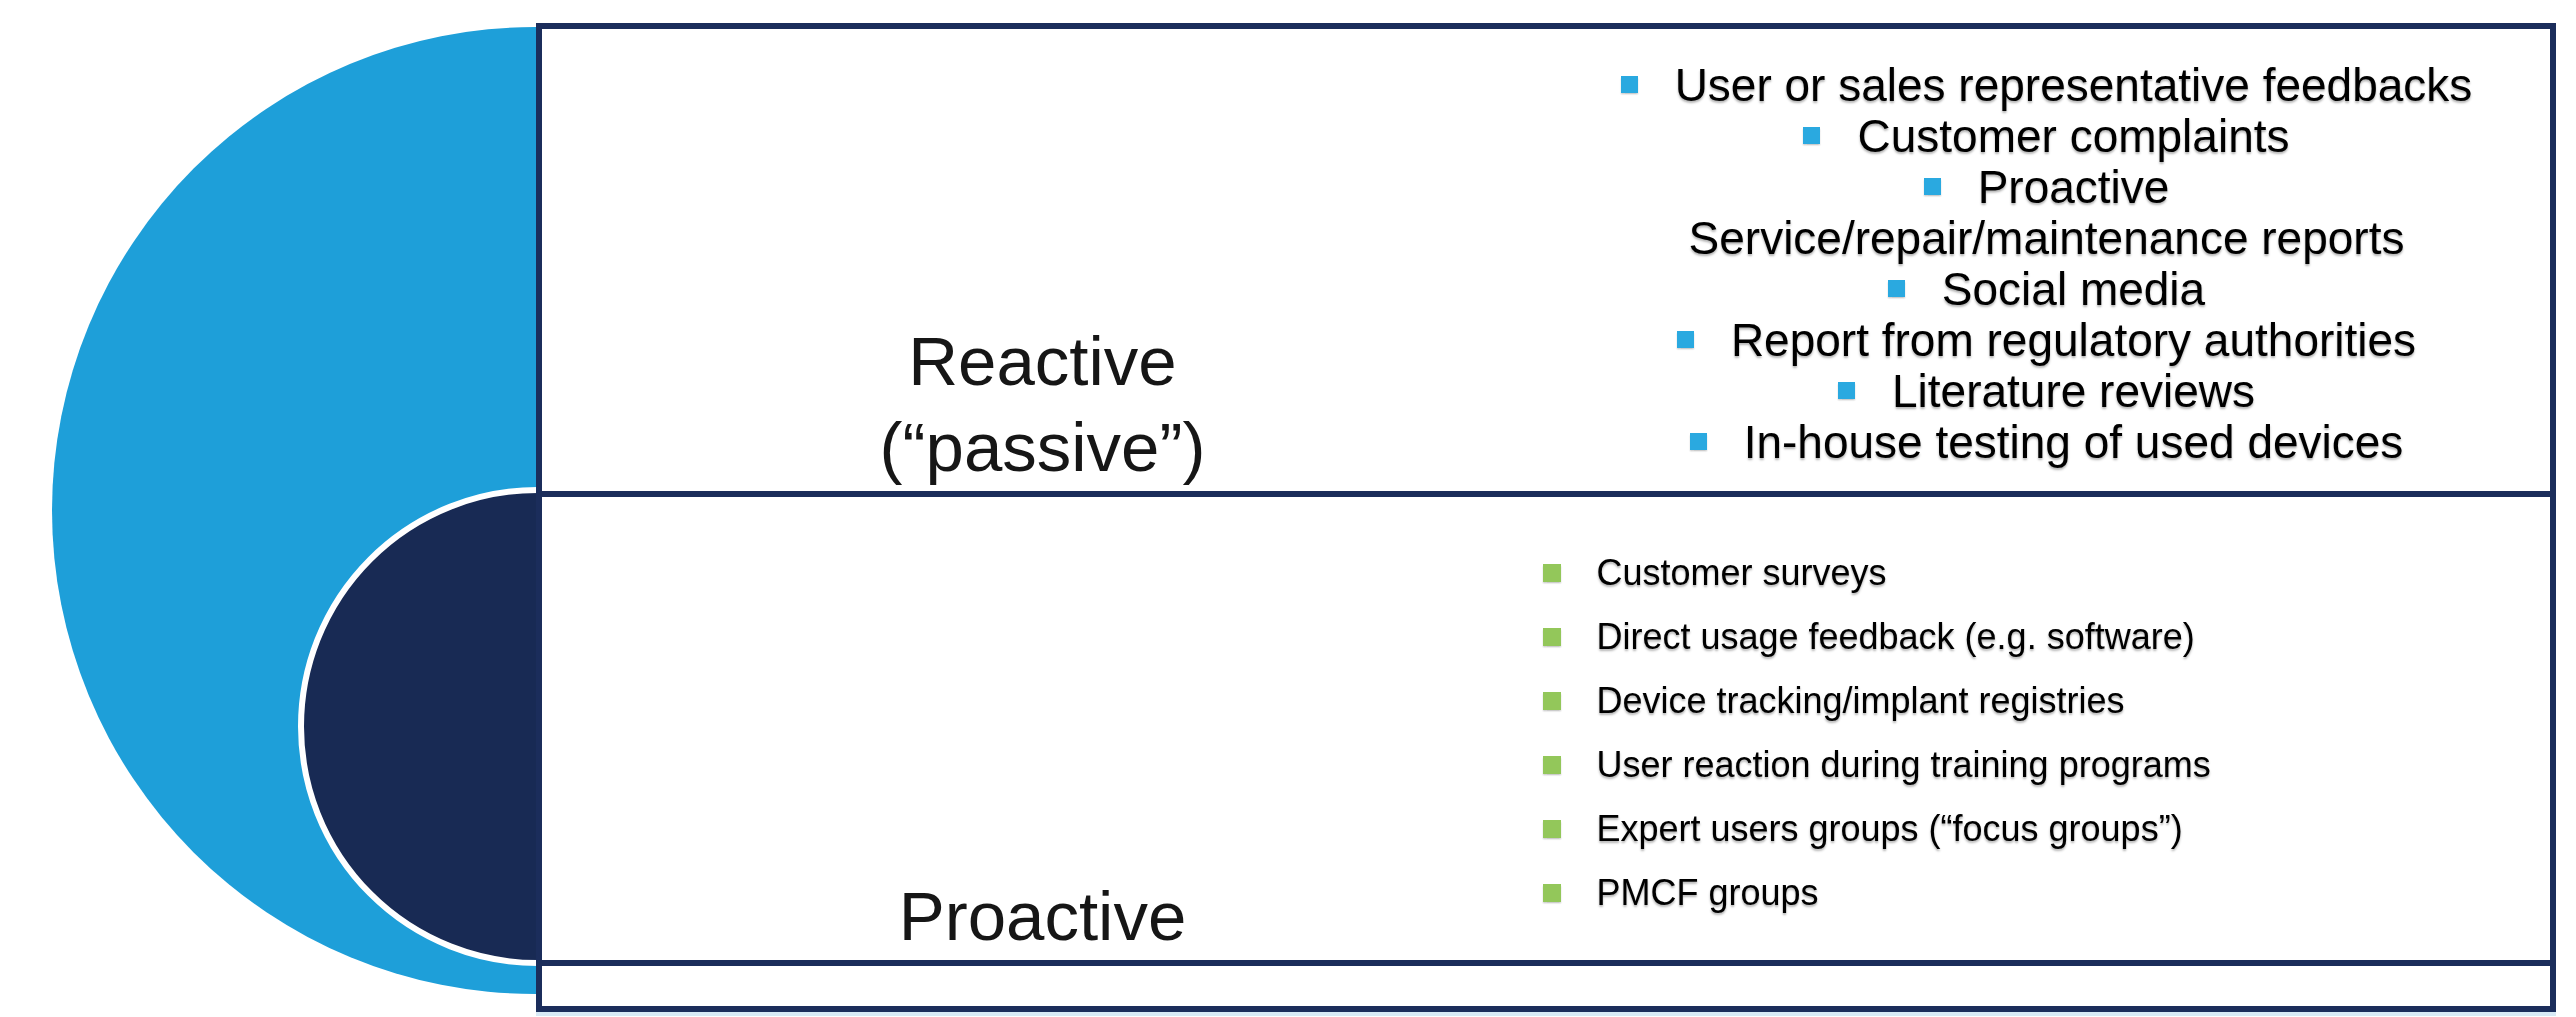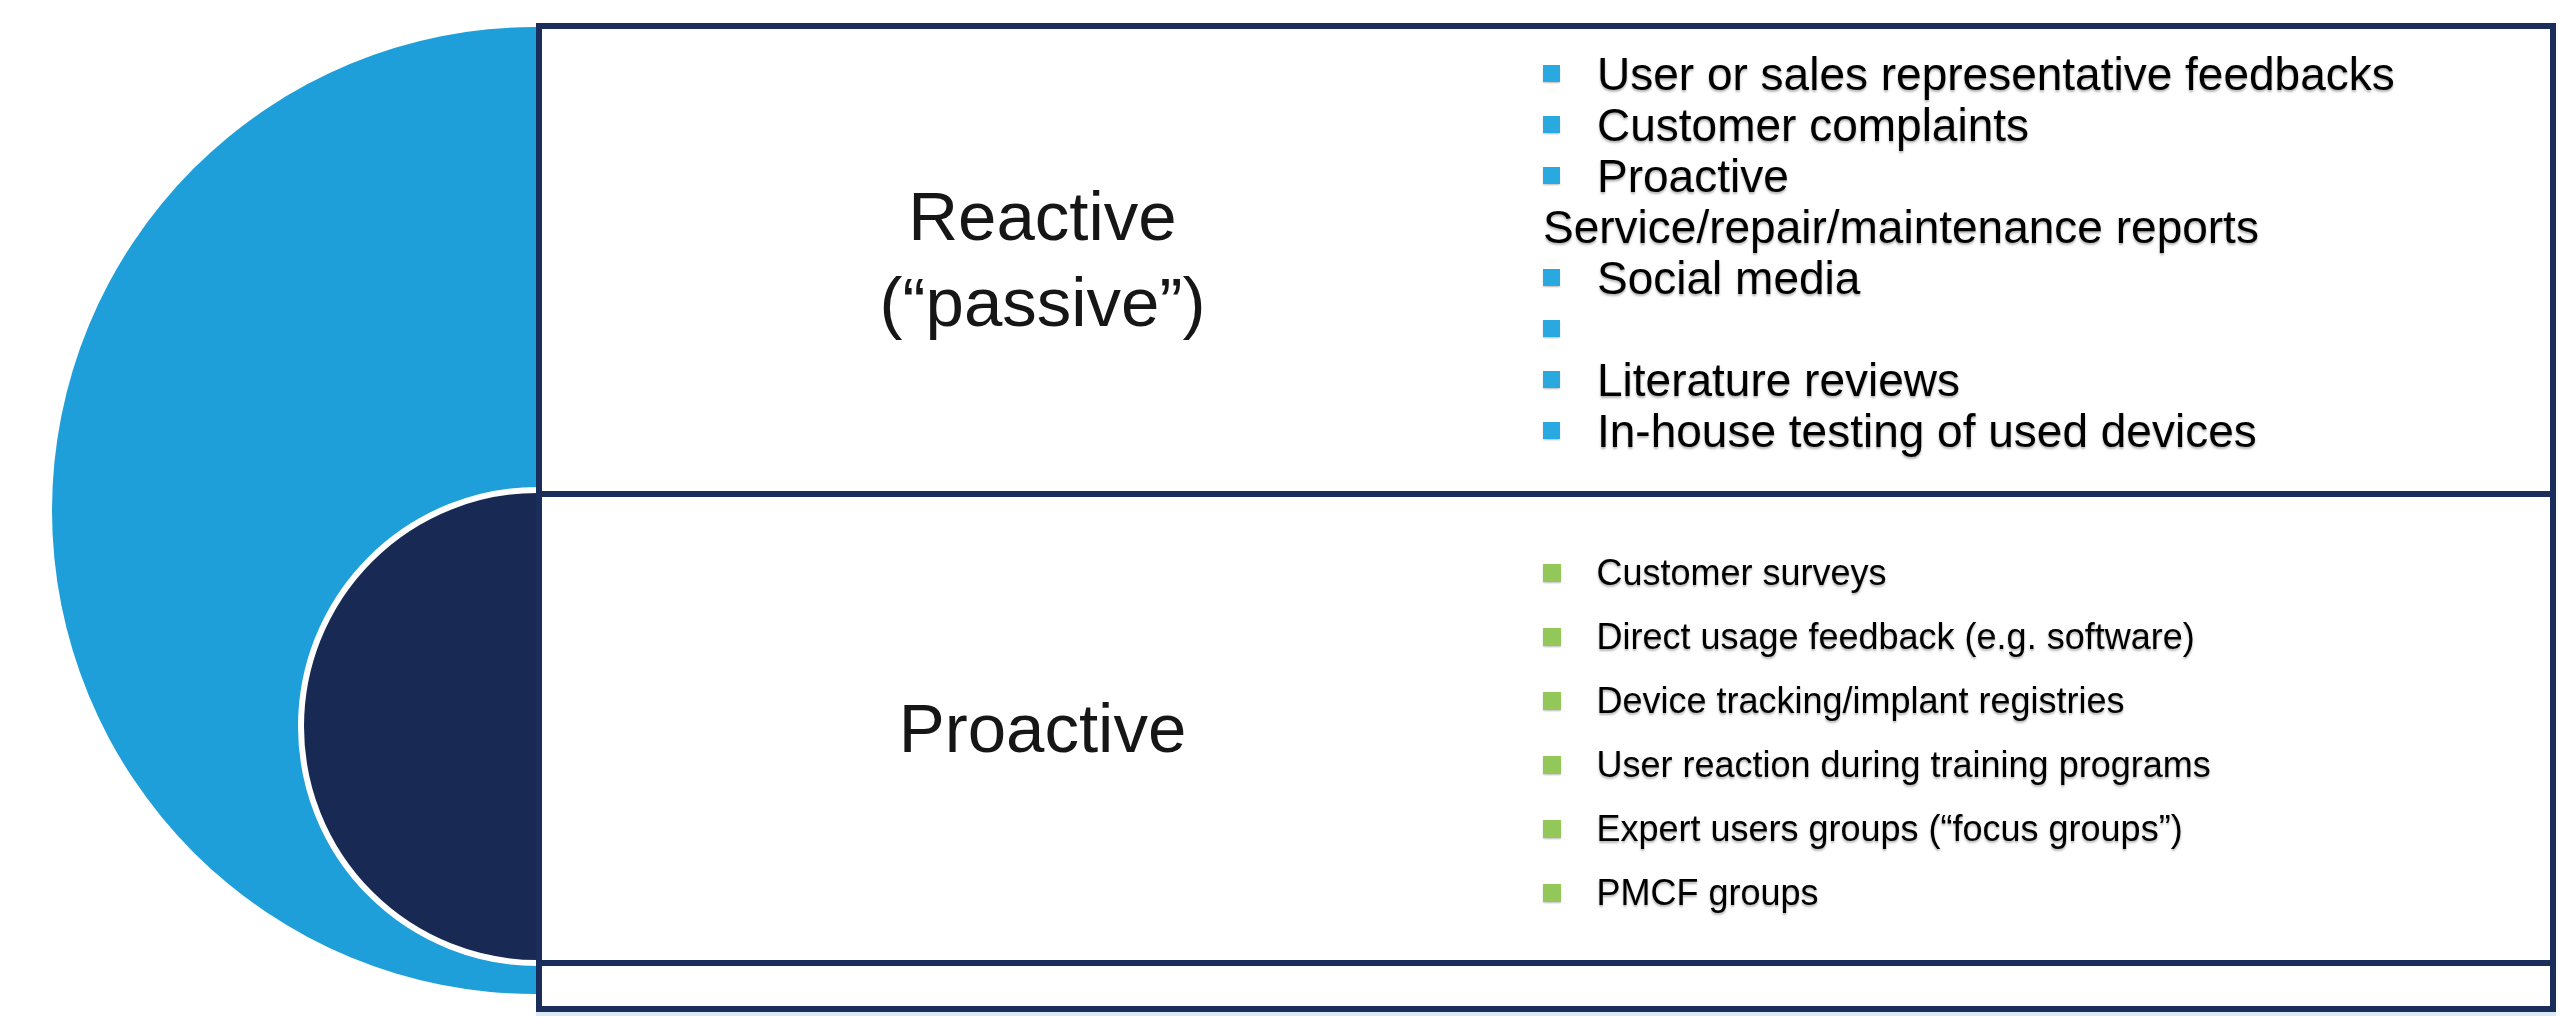--- a/index.html
+++ b/index.html
@@ -37,31 +37,31 @@
     z-index:3;
     display:flex;flex-direction:column;
   }
   .row{display:flex;flex-direction:row;}
   .sec1{height:462px;}
   .sec2{height:463px;}
   .sec3{flex:1;}
   .divider{height:6.1px;background:#1B2D5B;width:100%;}
   .label-cell{
     width:1001px;
-    display:flex;align-items:center;justify-content:center;
+    display:flex;align-items:flex-end;justify-content:center;
     flex-shrink:0;
   }
   .label{
     font-size:69px;line-height:86px;
     color:#161616;
     text-align:center;
     letter-spacing:0px;
   }
   .content-cell{flex:1;display:flex;flex-direction:column;}
-  .sec1 .content-cell{padding-top:19px;}
+  .sec1 .content-cell{padding-top:30px;align-items:center;}
   .sec2 .content-cell{padding-top:44px;}
   .item{
     display:flex;align-items:center;
     color:#000;
     text-shadow:0 1.5px 2.3px rgba(0,0,0,0.30);
   }
   .sec1 .item{height:51px;font-size:46px;}
   .sec2 .item{height:64px;font-size:36px;}
   .bullet{
     display:inline-block;flex-shrink:0;
@@ -110,20 +110,21 @@
           </div>
         <div class="item nobullet">
             <span class="txt">Service/repair/maintenance reports</span>
           </div>
         <div class="item">
             <span class="bullet" style="background: rgb(42, 169, 224);"></span>
             <span class="txt">Social media</span>
           </div>
         <div class="item">
             <span class="bullet" style="background: rgb(42, 169, 224);"></span>
+            <span class="txt">Report from regulatory authorities</span>
           </div>
         <div class="item">
             <span class="bullet" style="background: rgb(42, 169, 224);"></span>
             <span class="txt">Literature reviews</span>
           </div>
         <div class="item">
             <span class="bullet" style="background: rgb(42, 169, 224);"></span>
             <span class="txt">In-house testing of used devices</span>
           </div>
       </div>

